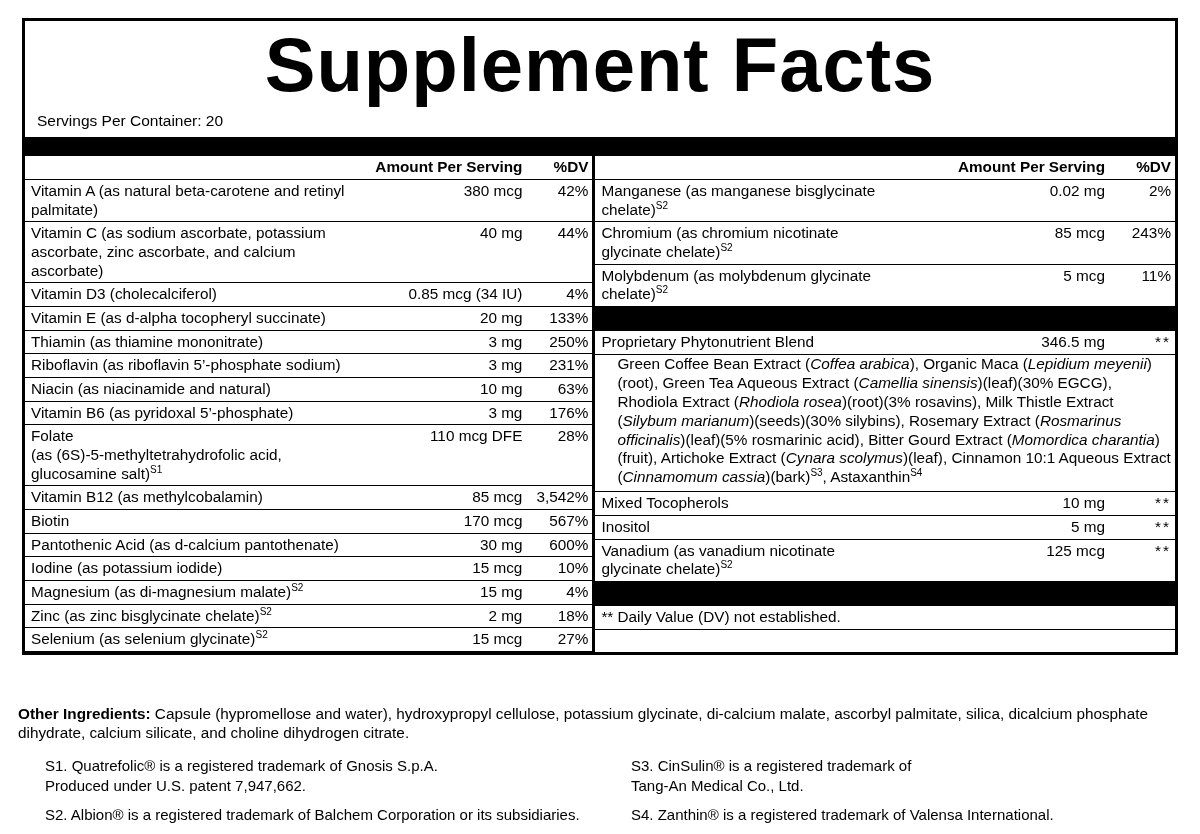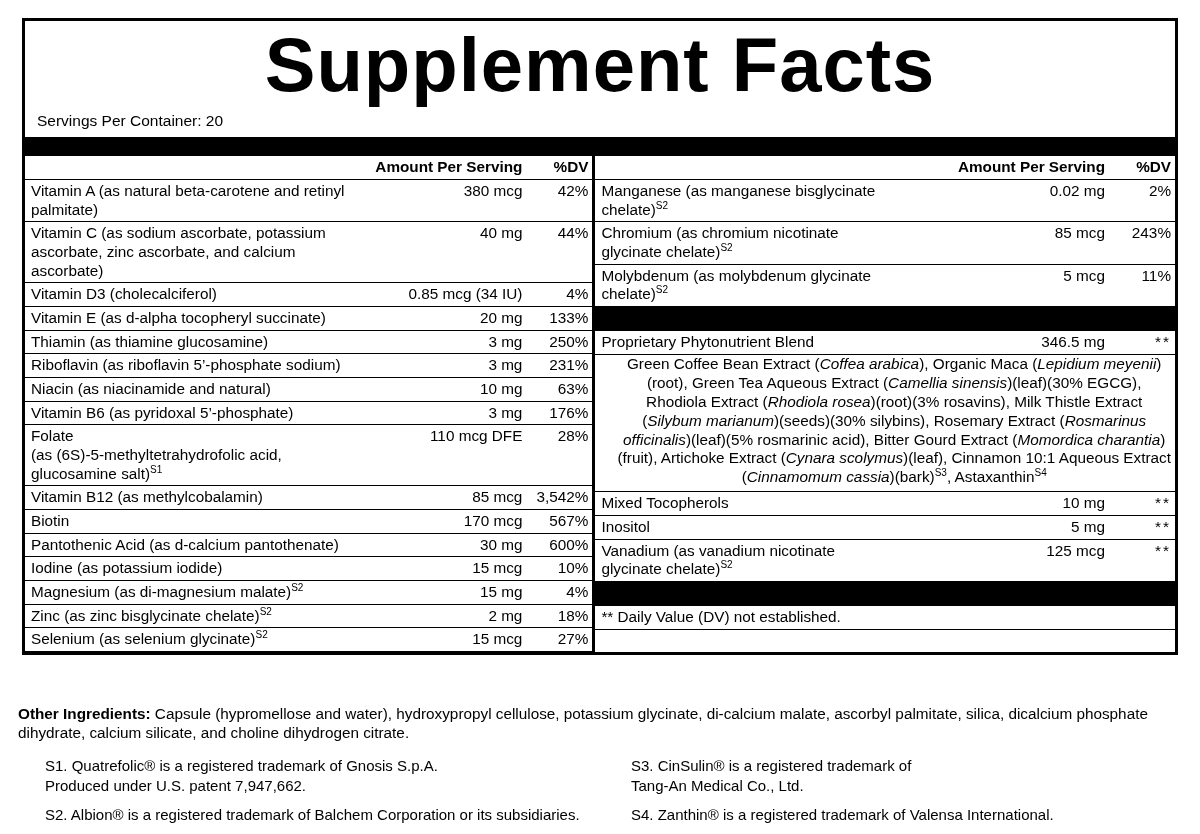--- a/index.html
+++ b/index.html
@@ -178,21 +178,21 @@
             <td>Vitamin D3 (cholecalciferol)</td>
             <td class="amt">0.85 mcg (34 IU)</td>
             <td class="dv">4%</td>
           </tr>
           <tr>
             <td>Vitamin E (as d-alpha tocopheryl succinate)</td>
             <td class="amt">20 mg</td>
             <td class="dv">133%</td>
           </tr>
           <tr>
-            <td>Thiamin (as thiamine glucosamine)</td>
+            <td>Thiamin (as thiamine mononitrate)</td>
             <td class="amt">3 mg</td>
             <td class="dv">250%</td>
           </tr>
           <tr>
             <td>Riboflavin (as riboflavin 5’-phosphate sodium)</td>
             <td class="amt">3 mg</td>
             <td class="dv">231%</td>
           </tr>
           <tr>
             <td>Niacin (as niacinamide and natural)</td>
@@ -281,21 +281,21 @@
           <tr class="blackrow">
             <td colspan="3"></td>
           </tr>
 
           <tr class="noborder">
             <td class="blend-name">Proprietary Phytonutrient Blend</td>
             <td class="amt blend-name">346.5 mg</td>
             <td class="dv blend-name stars">**</td>
           </tr>
           <tr>
-            <td colspan="3" style="padding:0;border-bottom:1px solid #000;text-align:center;">
+            <td colspan="3" style="padding:0;border-bottom:1px solid #000;">
               <div class="blend-body">
                 Green Coffee Bean Extract (<span class="ital">Coffea arabica</span>), Organic Maca
                 (<span class="ital">Lepidium meyenii</span>)(root), Green Tea Aqueous Extract (<span class="ital">Camellia
                 sinensis</span>)(leaf)(30% EGCG), Rhodiola Extract (<span class="ital">Rhodiola
                 rosea</span>)(root)(3% rosavins), Milk Thistle Extract (<span class="ital">Silybum
                 marianum</span>)(seeds)(30% silybins), Rosemary Extract
                 (<span class="ital">Rosmarinus officinalis</span>)(leaf)(5% rosmarinic acid), Bitter Gourd
                 Extract (<span class="ital">Momordica charantia</span>)(fruit), Artichoke Extract (<span class="ital">Cynara
                 scolymus</span>)(leaf), Cinnamon 10:1 Aqueous Extract
                 (<span class="ital">Cinnamomum cassia</span>)(bark)<sup>S3</sup>, Astaxanthin<sup>S4</sup>

